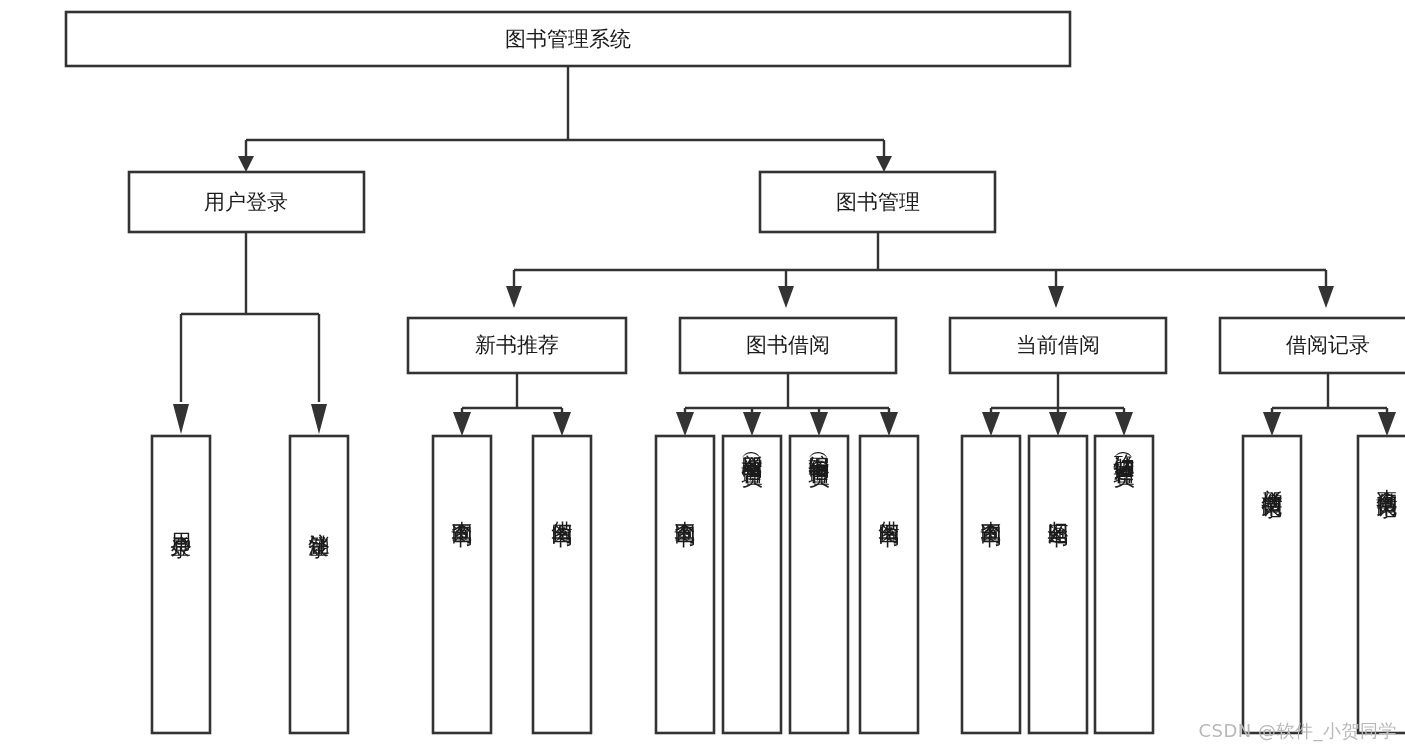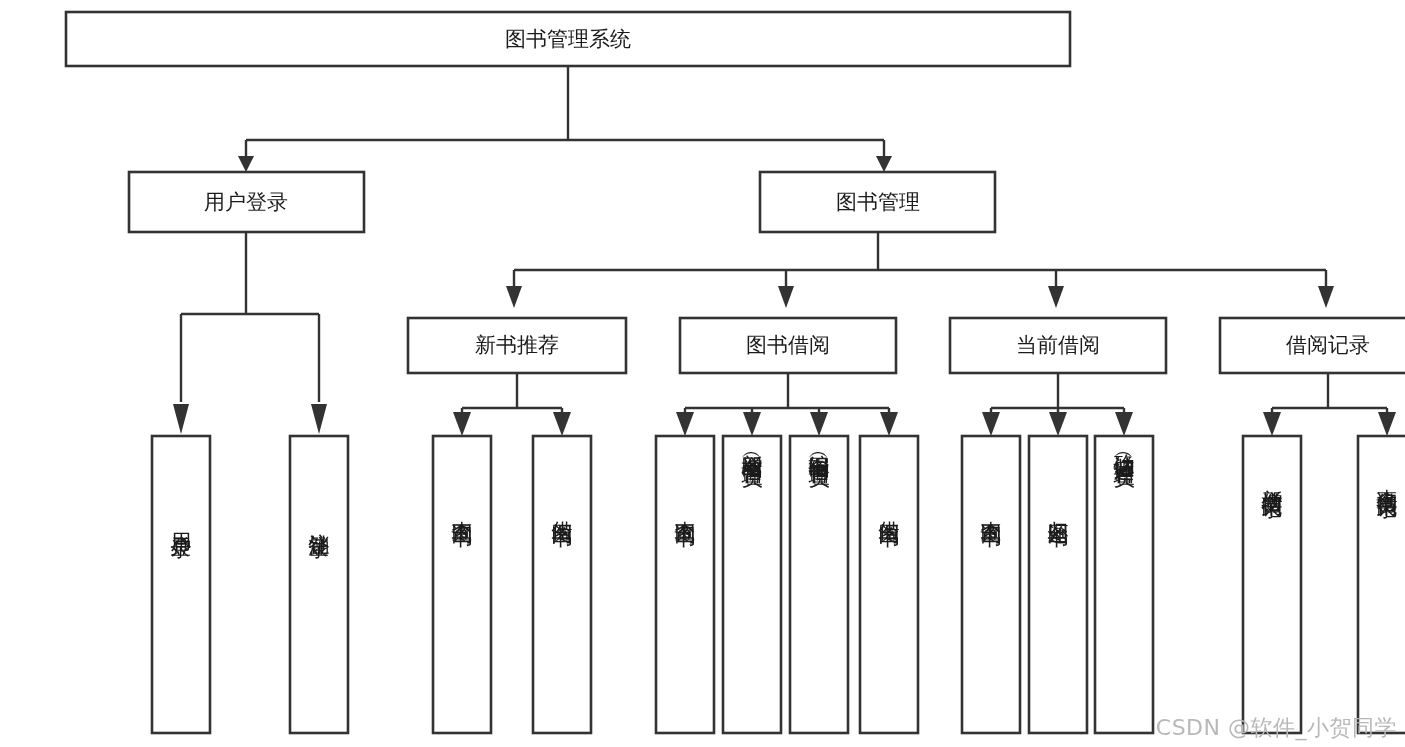--- a/index.html
+++ b/index.html
@@ -55,21 +55,21 @@
   }
   .arrow-head {
     fill: #333333;
     stroke: none;
   }
   #watermark {
     position: absolute;
     right: 8px;
     bottom: 4px;
     font-family: "DejaVu Sans", "Liberation Sans", sans-serif;
-    font-size: 22px;
+    font-size: 18px;
     color: #b8b8b8;
     letter-spacing: 0.5px;
     white-space: nowrap;
     pointer-events: none;
   }
 </style>
 </head>
 <body>
 
 <div id="diagram-root">

